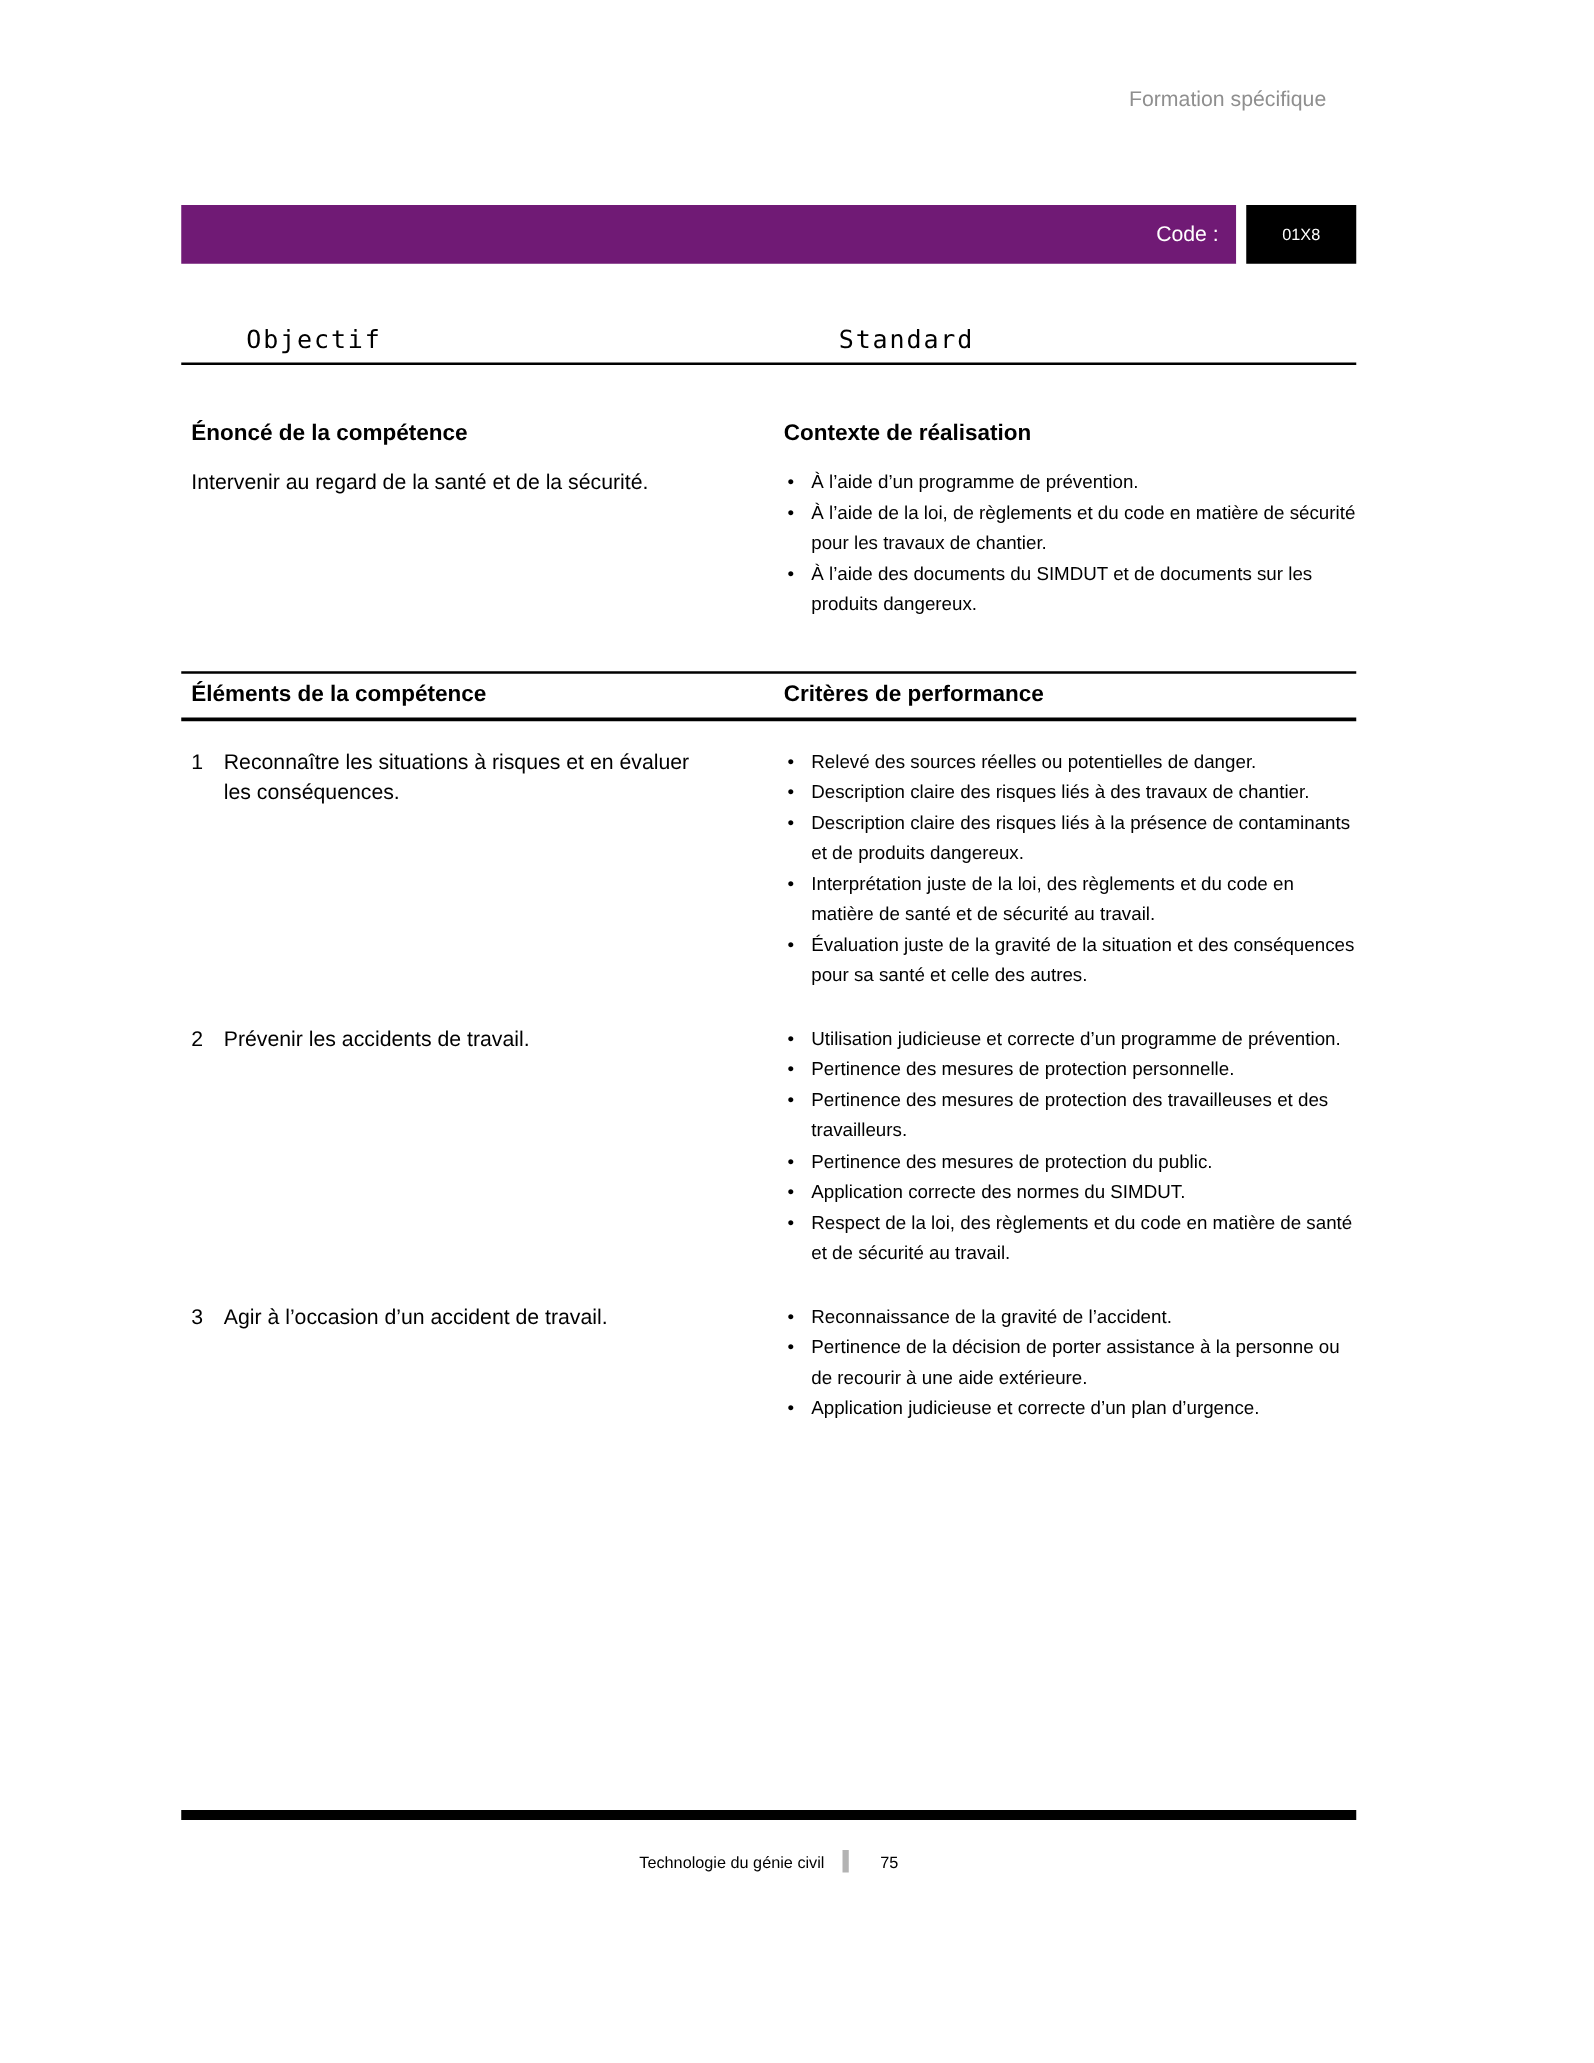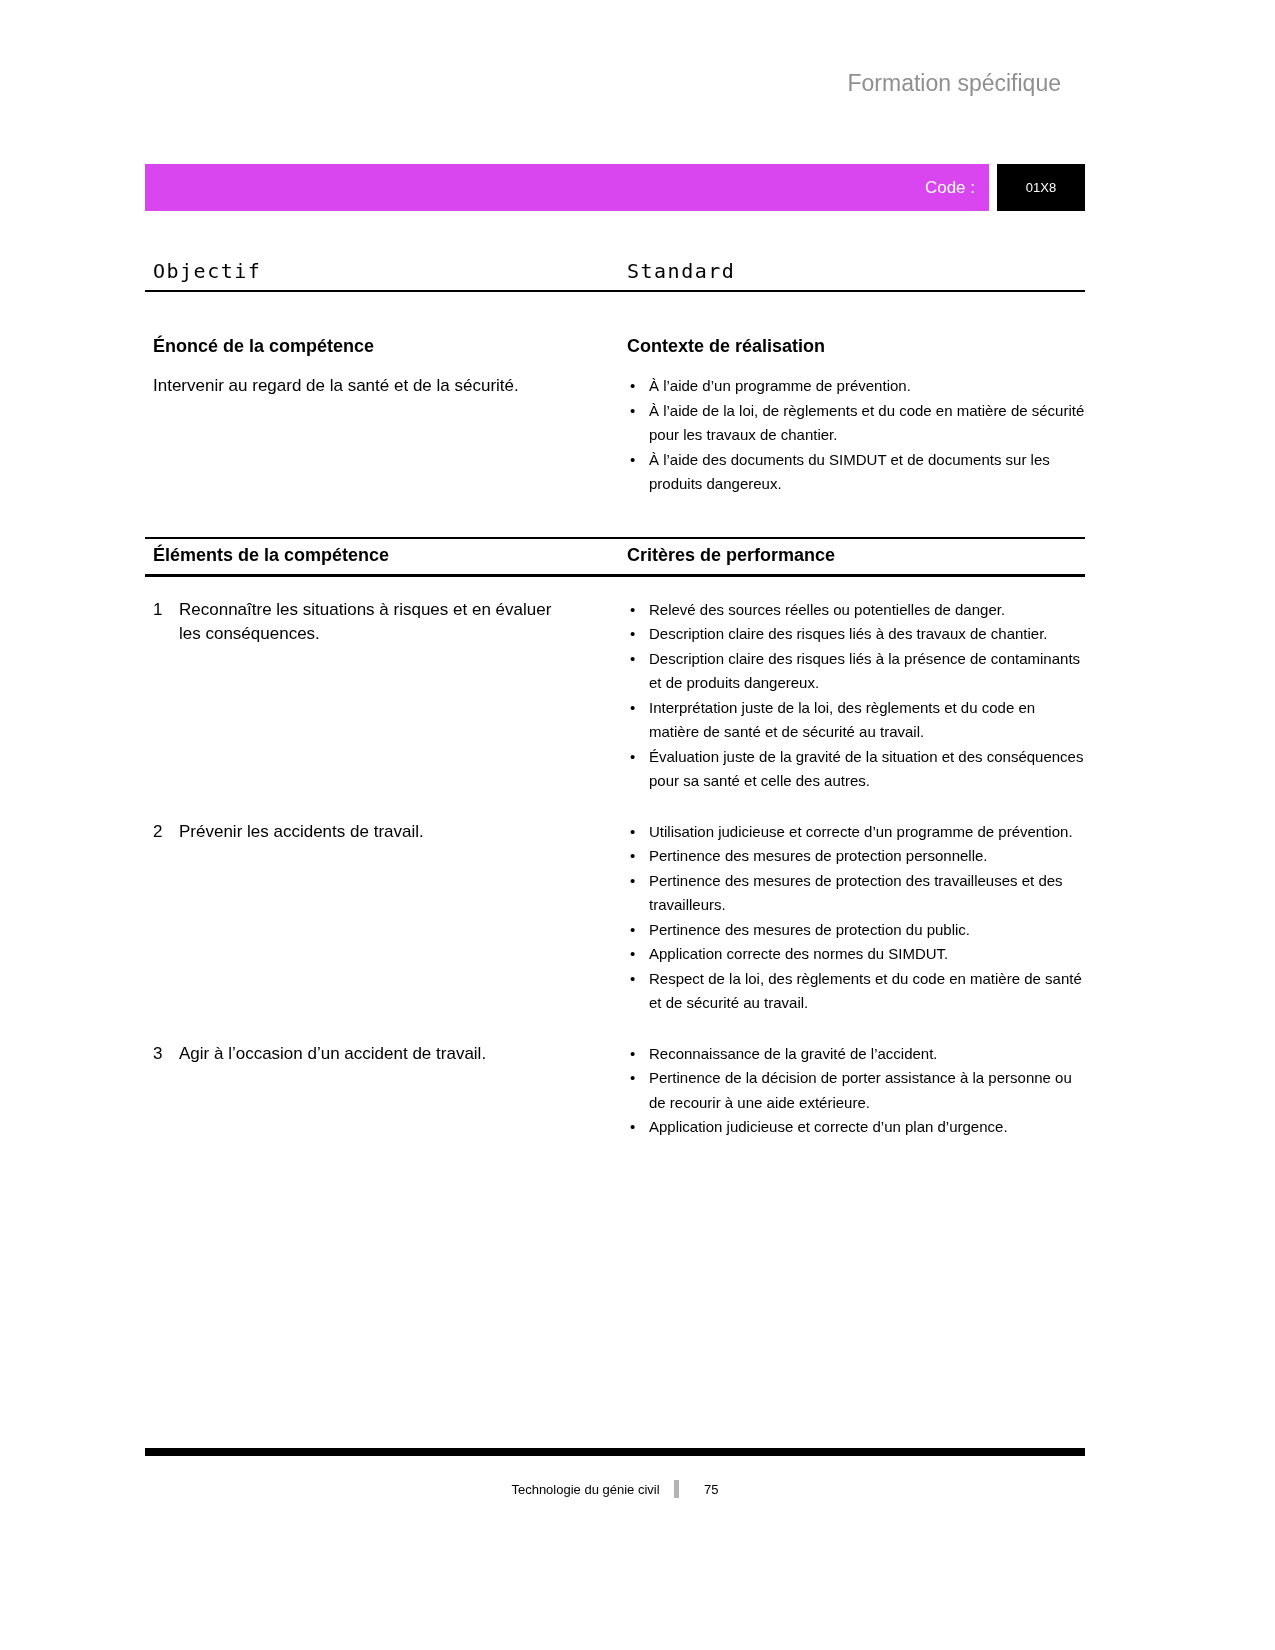--- a/index.html
+++ b/index.html
@@ -14,33 +14,33 @@
   .sheet {
     position: absolute;
     left: 145px; top: 0;
     width: 940px;
   }
   
   .top-header {
     margin-top: 70px;
     text-align: right;
     padding-right: 24px;
-    font-size: 23px;
+    font-size: 17px;
     color: #8f8f8f;
     height: 22px;
   }
   
   .code-bar {
     margin-top: 72px;
     height: 47px;
     display: flex;
   }
   .code-bar-main {
     flex: 1;
-    background: #d946ef;
+    background: #701a75;
     display: flex;
     align-items: center;
     justify-content: flex-end;
     padding-right: 14px;
   }
   .code-label { color: #fff; font-size: 17px; }
   .code-bar-gap { width: 8px; background: #fff; }
   .code-bar-value {
     width: 88px;
     background: #000;
@@ -62,20 +62,21 @@
   
   .obj-std-row {
     margin-top: 48px;
     padding-bottom: 7px;
     border-bottom: 2px solid #000;
   }
   .mono-head {
     font-family: "DejaVu Sans Mono", "Liberation Mono", monospace;
     font-size: 20px;
     letter-spacing: 1.5px;
+    margin-left: 44px;
   }
 
   .bold-title { font-weight: bold; font-size: 18px; }
 
   .enonce-row { margin-top: 44px; }
   .content-row { margin-top: 17px; font-size: 17px; line-height: 24.5px; }
 
   ul.bullets {
     margin: 0; padding: 0;
     list-style: none;

